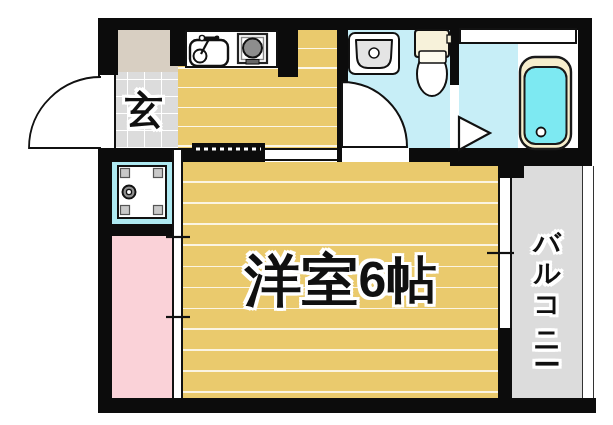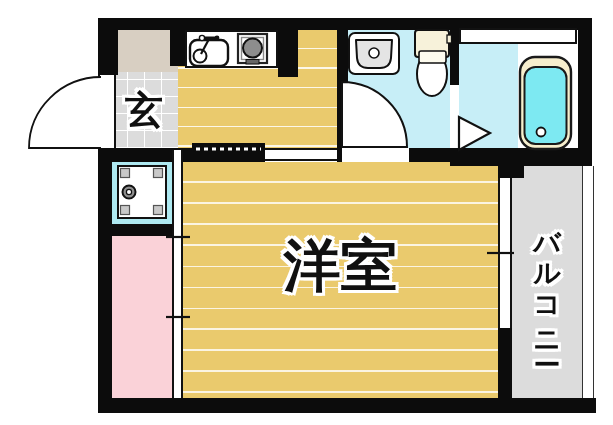--- a/index.html
+++ b/index.html
@@ -67,22 +67,23 @@
   <div class="whitebox bTB" style="left:265px;top:148px;width:72px;height:13px;box-sizing:border-box;"></div>
   <div class="whitebox" style="left:342px;top:148px;width:67px;height:14px;"></div>
   <div class="whitebox" style="left:450px;top:85px;width:9px;height:63px;"></div>
   <div class="whitebox bTB" style="left:459px;top:28px;width:118px;height:16px;box-sizing:border-box;border-left:2px solid #111;border-right:2px solid #111;"></div>
   <div class="whitebox bLR" style="left:172px;top:150px;width:11px;height:248px;box-sizing:border-box;"></div>
   <div class="whitebox bLR" style="left:498px;top:178px;width:14px;height:150px;box-sizing:border-box;"></div>
   <div class="whitebox" style="left:582px;top:166px;width:12px;height:232px;box-sizing:border-box;border-left:1.5px solid #333;border-right:1.5px solid #333;"></div>
   <div class="whitebox" style="left:185px;top:30px;width:93px;height:38px;box-sizing:border-box;border:2px solid #111;"></div>
 
   <div class="label" style="left:110px;top:72px;width:68px;height:76px;font-size:38px;">玄</div>
-  <div class="label" style="left:183px;top:155px;width:315px;height:220px;flex-direction:row;line-height:1.0;">
+  <div class="label" style="left:183px;top:170px;width:315px;height:220px;flex-direction:row;line-height:1.0;">
     <span style="font-size:57px;">洋室</span>
+    <span style="font-size:50px;">6帖</span>
   </div>
   <div class="label vtext" style="left:512px;top:166px;width:70px;height:232px;font-size:27px;">バルコニー</div>
 
   <svg class="overlay" width="613" height="425" viewBox="0 0 613 425">
 
     <path d="M101,77 A72,71 0 0 0 29,148 L101,148" fill="#fff" stroke="#111" stroke-width="1.8"></path>
 
     <path d="M342,147 L342,82 A65,65 0 0 1 407,147 Z" fill="#fff" stroke="#111" stroke-width="2"></path>
 
     <path d="M459,117 L459,150 L490,133 Z" fill="#fff" stroke="#111" stroke-width="2.2"></path>

